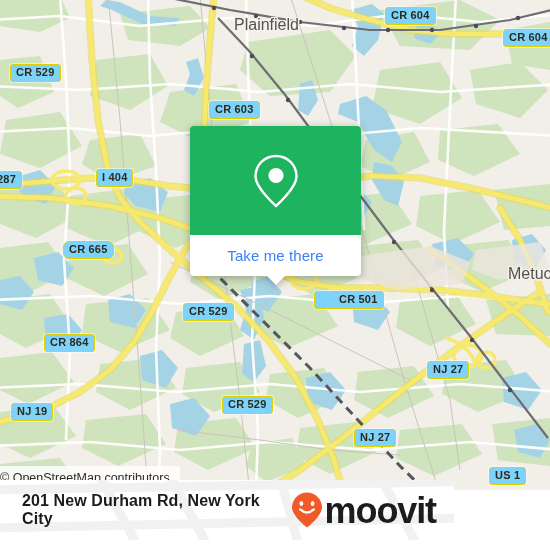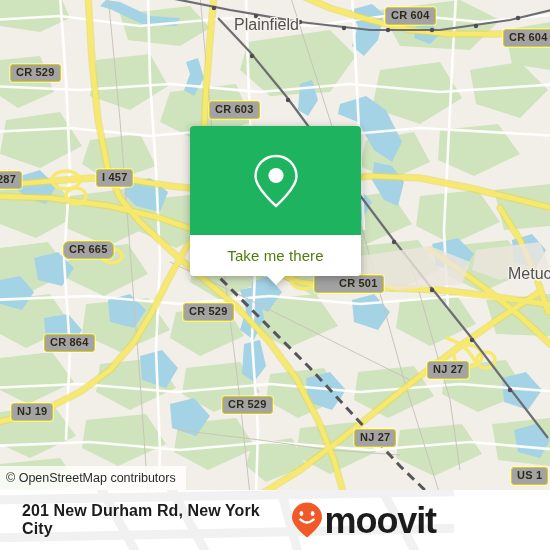--- a/index.html
+++ b/index.html
@@ -10,21 +10,21 @@
   }
   .screen{position:relative;width:550px;height:550px;overflow:hidden;background:#fff;}
 
   
   .map{position:absolute;left:0;top:0;width:550px;height:490px;overflow:hidden;background:#f2efe9;}
   .map-canvas{position:absolute;left:0;top:0;width:550px;height:490px;}
 
   
   .shield{
     position:absolute;
-    background:#a3a3a3;
+    background:#7dd3fc;
     border:1.5px solid #e0d000;
     border-radius:3px;
     color:#2e2a1a;
     font-size:11px;
     font-weight:bold;
     letter-spacing:.2px;
     padding:1px 5px 2px 5px;
     line-height:13px;
     white-space:nowrap;
     box-shadow:0 0 0 1px rgba(255,255,255,.45);
@@ -48,44 +48,44 @@
   }
   .popup-head{
     background:#1eb35f;height:109px;border-radius:4px 4px 0 0;
     display:flex;align-items:center;justify-content:center;
   }
   .popup-foot{
     background:#ffffff;height:41px;border-radius:0 0 4px 4px;
     display:flex;align-items:center;justify-content:center;
   }
   .popup-foot span{
-    color:#4d7c0f;font-size:15px;letter-spacing:.1px;
+    color:#3b82f6;font-size:15px;letter-spacing:.1px;
     font-family:"Liberation Sans","DejaVu Sans",sans-serif;
   }
   .popup-tail{
     position:absolute;left:50%;top:150px;margin-left:-9px;
     width:0;height:0;border-left:9px solid transparent;
     border-right:9px solid transparent;border-top:9px solid #ffffff;
   }
 
   
   .attrib{
     position:absolute;left:0;top:466px;height:24px;
     display:flex;align-items:center;
     background:rgba(255,255,255,.80);
-    padding:0 10px 0 6px;
+    padding:0 10px 0 0;
   }
   .attrib span{
     color:#2b2b2b;font-size:12.5px;white-space:nowrap;
     font-family:"Liberation Sans","DejaVu Sans",sans-serif;
   }
 
   
   .footer{
-    position:absolute;left:0;top:490px;width:454px;height:60px;
+    position:absolute;left:0;top:480px;width:454px;height:60px;
     background:#ffffff;overflow:hidden;
   }
   .footer-watermark{position:absolute;left:0;top:-30px;width:550px;height:90px;opacity:1;}
   .footer-inner{
     position:relative;width:100%;height:100%;
     display:flex;align-items:center;justify-content:space-between;
     padding:0 18px 0 22px;box-sizing:border-box;
   }
   .addr{
     color:#1c1c1c;font-size:16px;font-weight:bold;letter-spacing:.1px;
@@ -286,30 +286,30 @@
     </svg>
 
     <div class="place-label" style="left:234px;top:16px;font-size:16px;">Plainfield</div>
     <div class="place-label" style="left:508px;top:265px;font-size:16px;">Metuc</div>
 
     <div class="shield" style="left:385px;top:7px;">CR 604</div>
     <div class="shield" style="left:503px;top:29px;">CR 604</div>
     <div class="shield" style="left:10px;top:64px;">CR 529</div>
     <div class="shield" style="left:209px;top:101px;">CR 603</div>
     <div class="shield" style="left:-9px;top:171px;">287</div>
-    <div class="shield" style="left:96px;top:169px;">I 457</div>
+    <div class="shield" style="left:96px;top:169px;">I 404</div>
     <div class="shield" style="left:63px;top:241px;border-radius:6px;">CR 665</div>
-    <div class="shield" style="left:314px;top:275px;padding-left:24px;">CR 501</div>
+    <div class="shield" style="left:314px;top:291px;padding-left:24px;">CR 501</div>
     <div class="shield" style="left:183px;top:303px;">CR 529</div>
     <div class="shield" style="left:44px;top:334px;">CR 864</div>
     <div class="shield" style="left:427px;top:361px;">NJ 27</div>
     <div class="shield" style="left:222px;top:396px;">CR 529</div>
     <div class="shield" style="left:11px;top:403px;">NJ 19</div>
     <div class="shield" style="left:354px;top:429px;">NJ 27</div>
-    <div class="shield" style="left:489px;top:467px;margin-left:22px;">US 1</div>
+    <div class="shield" style="left:489px;top:467px;">US 1</div>
 
     <div class="popup">
       <div class="popup-head">
         <svg width="52" height="58" viewBox="0 0 52 58">
           <path d="M26 4 C14.5 4 5.5 13 5.5 24.5 C5.5 36 26 54 26 54 C26 54 46.5 36 46.5 24.5 C46.5 13 37.5 4 26 4 Z" fill="none" stroke="#ffffff" stroke-width="2.4"></path>
           <circle cx="26" cy="23.5" r="7.6" fill="#ffffff"></circle>
         </svg>
       </div>
       <div class="popup-foot">
         <span>Take me there</span>

